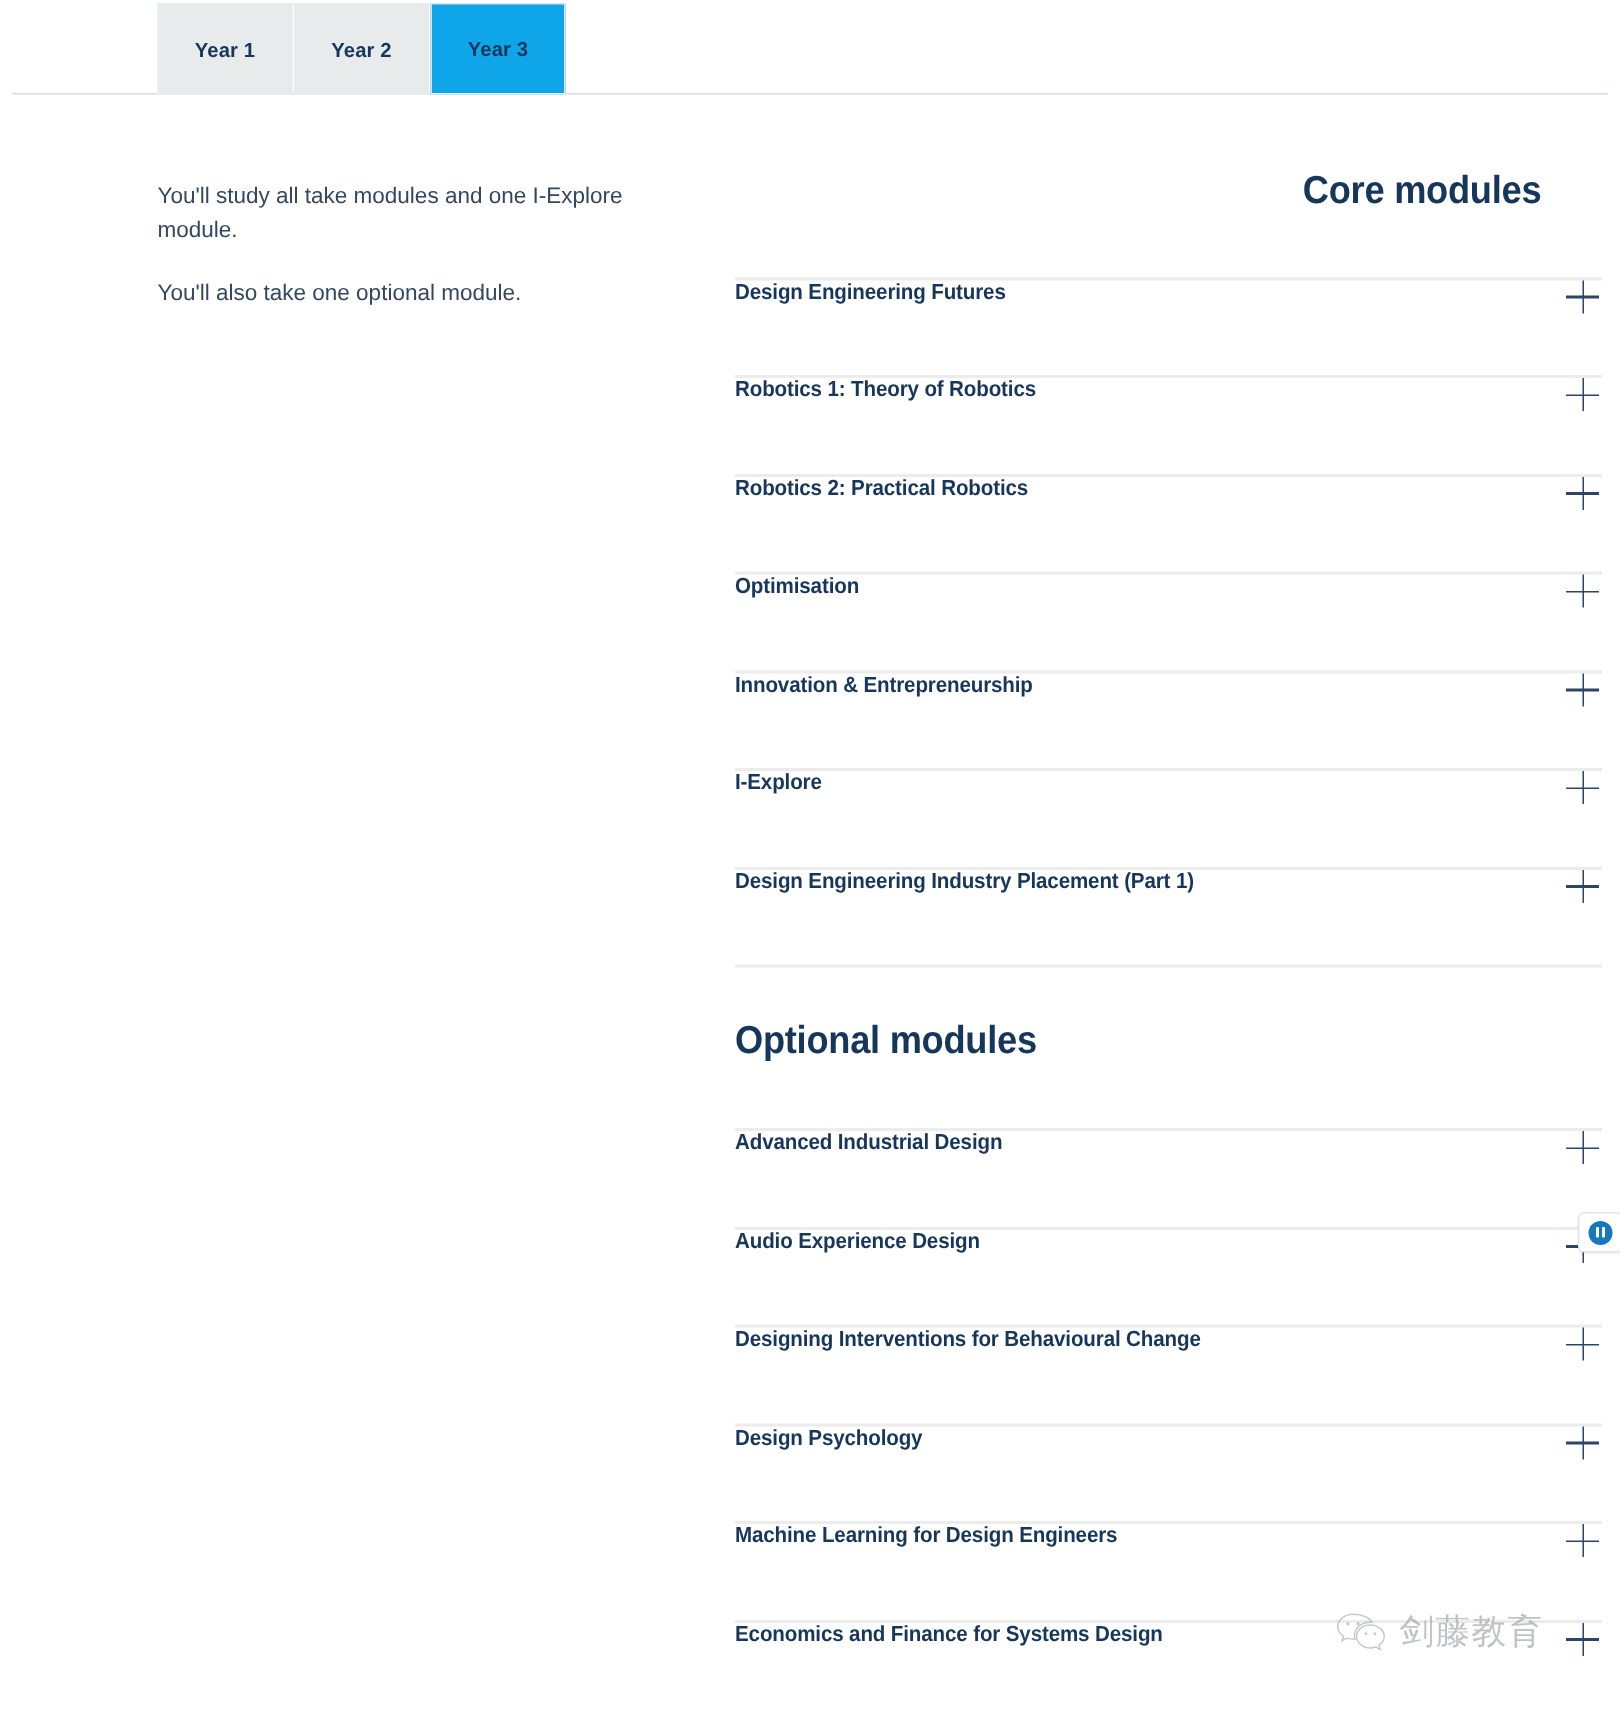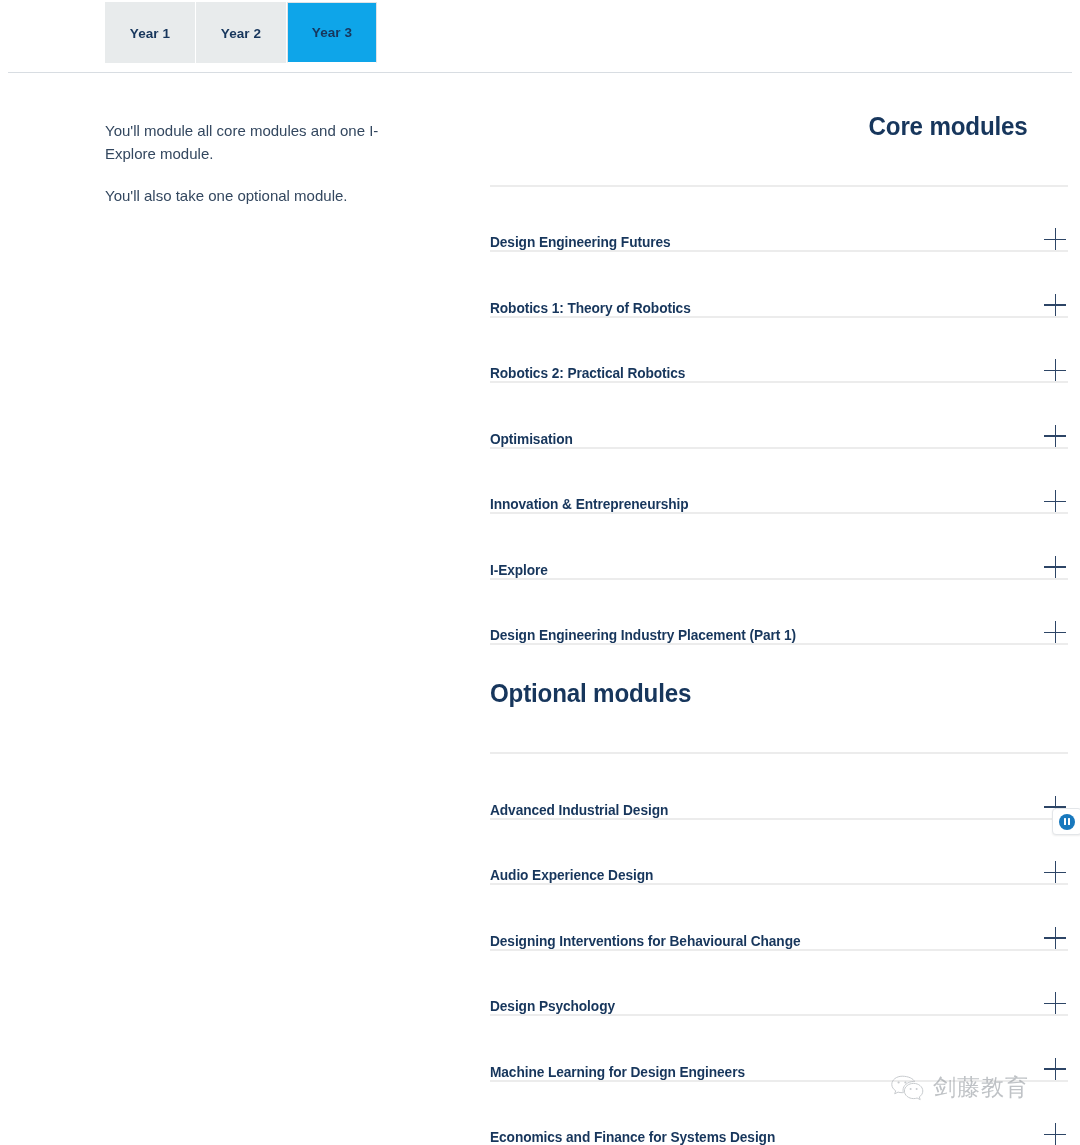--- a/index.html
+++ b/index.html
@@ -12,21 +12,21 @@
     overflow: hidden;
   }
 
   body { position: relative; }
 
   
   .tabbar {
     position: absolute;
     left: 0; top: 0;
     width: 1080px;
-    height: 73px;
+    height: 63px;
   }
   .tabbar-rule {
     position: absolute;
     left: 8px; right: 8px;
     bottom: 0;
     height: 1px;
     background: #d8dde2;
   }
   .tabs {
     position: absolute;
@@ -94,21 +94,21 @@
 
   .divider {
     height: 2px;
     background: #ececec;
     width: 100%;
   }
 
   .acc-row {
     height: 63.5px;
     display: flex;
-    align-items: flex-end;
+    align-items: flex-start;
     justify-content: space-between;
     cursor: pointer;
     position: relative;
   }
   .acc-label {
     font-size: 14.6px;
     font-weight: 700;
     color: #17365c;
     letter-spacing: -0.1px;
     transform: scaleX(0.94);
@@ -211,21 +211,21 @@
     <div class="tab">
       <span>Year 2</span>
     </div>
     <div class="tab active">
       <span>Year 3</span>
     </div>
   </div>
 </div>
 
 <div class="intro">
-  <p>You'll module all core modules and one I-Explore module.</p>
+  <p>You'll study all take modules and one I-Explore module.</p>
   <p>You'll also take one optional module.</p>
 </div>
 
 <div class="panel">
 
   <div class="core-title-wrap">
     <div class="section-title">Core modules</div>
   </div>
 
   <div>

